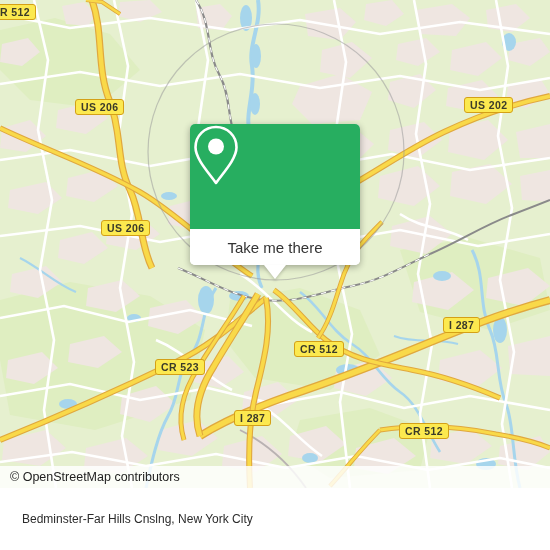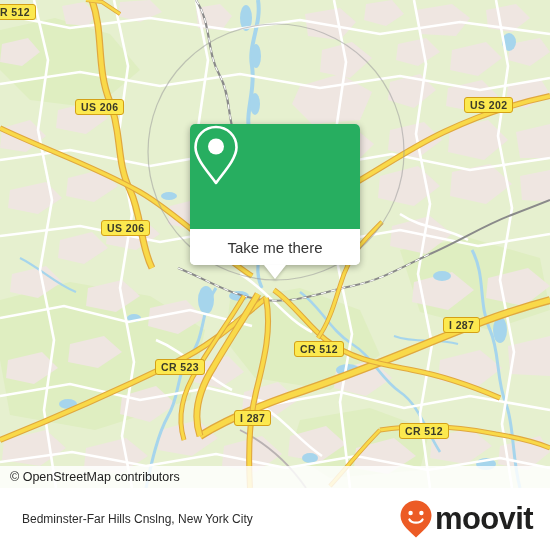--- a/index.html
+++ b/index.html
@@ -312,24 +312,15 @@
       <div id="card-tail"></div>
     </div>
 
     <div id="attrib">
       <span>© OpenStreetMap contributors</span>
     </div>
   </div>
 
   <div id="footer">
     <span id="footer-title">Bedminster-Far Hills Cnslng, New York City</span>
-    <div id="brand">
-      <svg width="34" height="40" viewBox="0 0 34 40">
-        <path d="M17,1.5 C8.4,1.5 1.5,8.3 1.5,16.8 C1.5,26.2 12,33.5 17,38.5 C22,33.5 32.5,26.2 32.5,16.8 C32.5,8.3 25.6,1.5 17,1.5 Z" fill="#ec5b25"></path>
-        <circle cx="11.6" cy="14" r="2.2" fill="#ffffff"></circle>
-        <circle cx="22.4" cy="14" r="2.2" fill="#ffffff"></circle>
-        <path d="M10.4,20.4 C12.6,24.6 21.4,24.6 23.6,20.4" fill="none" stroke="#ffffff" stroke-width="2.2" stroke-linecap="round"></path>
-      </svg>
-      <span id="brand-word">moovit</span>
-    </div>
   </div>
 
 </div>
 
 </body></html>

